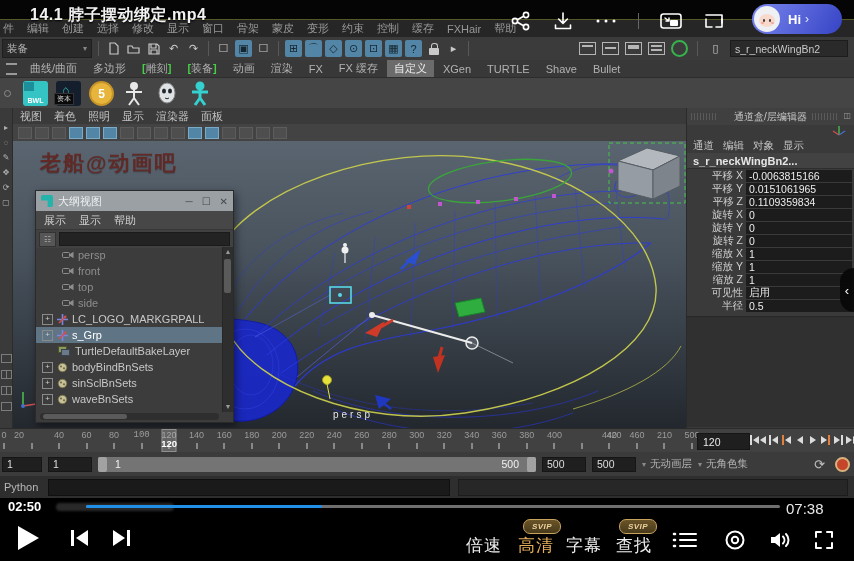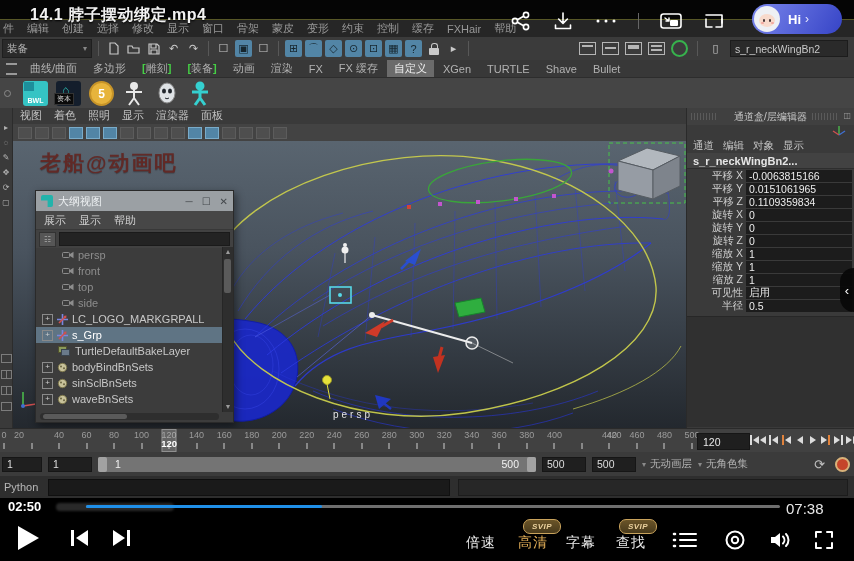--- a/index.html
+++ b/index.html
@@ -66,21 +66,21 @@
   
   #toolbox{left:0;top:108px;width:13px;height:320px;background:#3a3a3a;border-right:1px solid #2c2c2c;box-sizing:border-box;
      display:flex;flex-direction:column;align-items:center;padding-top:16px;gap:7px}
   .tbi{font-size:8px;color:#b2b2b2;line-height:8px}
   .layoutbtn{width:9px;height:7px;border:1px solid #7c7c7c;position:relative}
   .layoutbtn i{position:absolute;left:4px;top:0;bottom:0;width:1px;background:#7c7c7c}
   #toolbox .gap{flex:1}
 
   #viewport{left:13px;top:108px;width:673px;height:320px;background:linear-gradient(#5e6a75,#49535e 45%,#23282e);overflow:hidden}
   #vpMenus{position:absolute;left:0;top:0;width:100%;height:16px;background:#3a3a3a;display:flex;gap:12px;font-size:11px;
-     color:#c2c2c2;padding-left:7px;box-sizing:border-box}
+     color:#c2c2c2;align-items:center;padding-left:7px;box-sizing:border-box}
   #vpIcons{position:absolute;left:0;top:16px;width:100%;height:17px;background:#434343;display:flex;gap:3px;align-items:center;
      padding-left:5px;box-sizing:border-box}
   .vicon{width:14px;height:12px;border:1px solid #5c5c5c;background:#4e4e4e;box-sizing:border-box}
   .vicon.active{background:#5285a6;border-color:#79abc9}
   #vpCanvas{position:absolute;left:0;top:33px;width:673px;height:287px}
   #watermark{position:absolute;left:27px;top:41px;font-size:21px;font-weight:bold;letter-spacing:2px;
      color:rgba(100,36,32,.88);text-shadow:0 1px 1px rgba(0,0,0,.25)}
   #perspLbl{position:absolute;left:295px;top:301px;width:90px;text-align:center;font-size:10px;letter-spacing:3px;color:#e2e2e2}
   #axisGizmo{position:absolute;left:6px;top:280px}
 
@@ -170,21 +170,21 @@
   #pfill{position:absolute;left:0;top:0;height:3px;border-radius:2px;background:#1f8fe8}
   #tTot{position:absolute;left:786px;top:2px;font-size:15px;color:#e8e8e8}
 
   
   #controlBar{left:0;top:516px;width:854px;height:45px;background:#000;z-index:6}
   #playBtn{position:absolute;left:18px;top:10px;width:0;height:0;border-left:21px solid #fff;border-top:12px solid transparent;border-bottom:12px solid transparent}
   .skip{position:absolute;top:14px;display:flex;align-items:center;gap:2px}
   .skip .b{width:3px;height:16px;background:#fff}
   .skip .tl{width:0;height:0;border-right:12px solid #fff;border-top:8px solid transparent;border-bottom:8px solid transparent}
   .skip .tr{width:0;height:0;border-left:12px solid #fff;border-top:8px solid transparent;border-bottom:8px solid transparent}
-  .ctlLbl{position:absolute;top:18px;font-size:14px;color:#ececec;letter-spacing:1px}
+  .ctlLbl{position:absolute;top:18px;font-size:17px;color:#ececec;letter-spacing:1px}
   .ctlLbl.gold{color:#e6b158}
   .svip{position:absolute;top:3px;width:36px;height:13px;border-radius:7px;background:linear-gradient(#6a5428,#483a1c);
      border:1px solid #c9a35c;color:#ecd29e;font-size:8px;font-weight:bold;font-style:italic;display:flex;align-items:center;justify-content:center;letter-spacing:.5px}
   .cicon{position:absolute}
   .cicon svg{stroke:#fff;fill:none;stroke-width:2;stroke-linecap:round;stroke-linejoin:round}
 </style>
 </head>
 <body>
 
 <div class="abs" id="menuRow">
@@ -675,21 +675,21 @@
       <span class="tickL" style="left: 2px;">0</span>
       <span class="tickM" style="left: 2px;"></span>
       <span class="tickL" style="left: 17px;">20</span>
       <span class="tickM" style="left: 29.52px;"></span>
       <span class="tickL" style="left: 57.04px;">40</span>
       <span class="tickM" style="left: 57.04px;"></span>
       <span class="tickL" style="left: 84.56px;">60</span>
       <span class="tickM" style="left: 84.56px;"></span>
       <span class="tickL" style="left: 112.08px;">80</span>
       <span class="tickM" style="left: 112.08px;"></span>
-      <span class="tickL" style="left: 139.6px;">100</span>
+      <span class="tickL" style="left: 139.6px; font-family: Liberation Mono, monospace;">100</span>
       <span class="tickM" style="left: 139.6px;"></span>
       <span class="tickL" style="left: 167.12px;">120</span>
       <span class="tickM" style="left: 167.12px;"></span>
       <span class="tickL" style="left: 194.64px;">140</span>
       <span class="tickM" style="left: 194.64px;"></span>
       <span class="tickL" style="left: 222.16px;">160</span>
       <span class="tickM" style="left: 222.16px;"></span>
       <span class="tickL" style="left: 249.68px;">180</span>
       <span class="tickM" style="left: 249.68px;"></span>
       <span class="tickL" style="left: 277.2px;">200</span>
@@ -713,21 +713,21 @@
       <span class="tickL" style="left: 524.88px;">380</span>
       <span class="tickM" style="left: 524.88px;"></span>
       <span class="tickL" style="left: 552.4px;">400</span>
       <span class="tickM" style="left: 552.4px;"></span>
       <span class="tickL" style="left: 612px;">420</span>
       <span class="tickM" style="left: 579.92px;"></span>
       <span class="tickL" style="left: 607.44px;">440</span>
       <span class="tickM" style="left: 607.44px;"></span>
       <span class="tickL" style="left: 634.96px;">460</span>
       <span class="tickM" style="left: 634.96px;"></span>
-      <span class="tickL" style="left: 662.48px;">480</span>
+      <span class="tickL" style="left: 662.48px;">210</span>
       <span class="tickM" style="left: 662.48px;"></span>
       <span class="tickL" style="left: 690px;">500</span>
       <span class="tickM" style="left: 690px;"></span>
       <div id="playhead" style="left: 167.12px;"></div>
       <span id="playheadLbl" style="left: 167.12px;">120</span>
     </div>
   <div id="frameField">120</div>
   <div id="transport">
     <span class="tp">
         <span class="tbar"></span>

